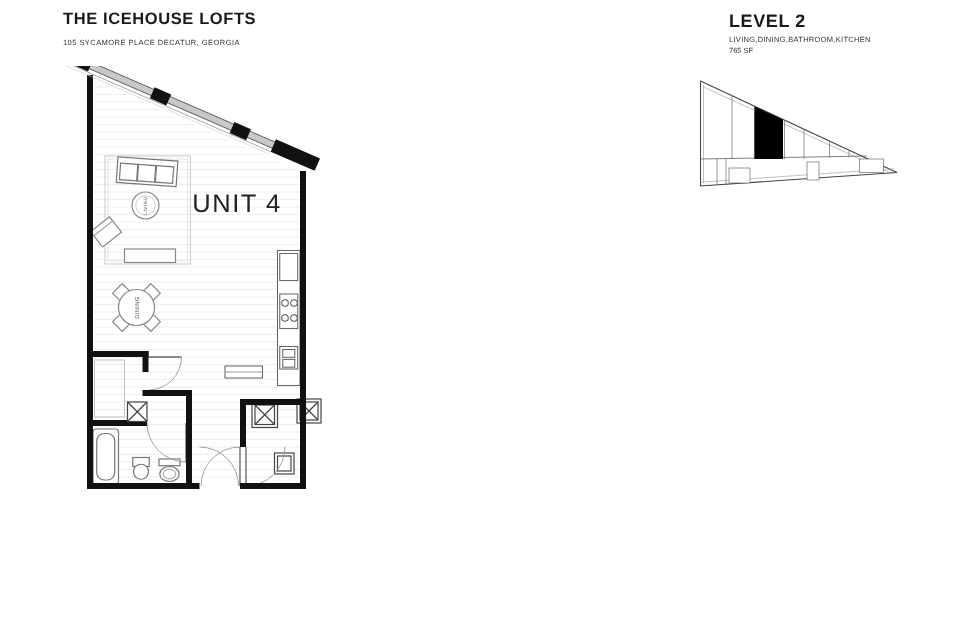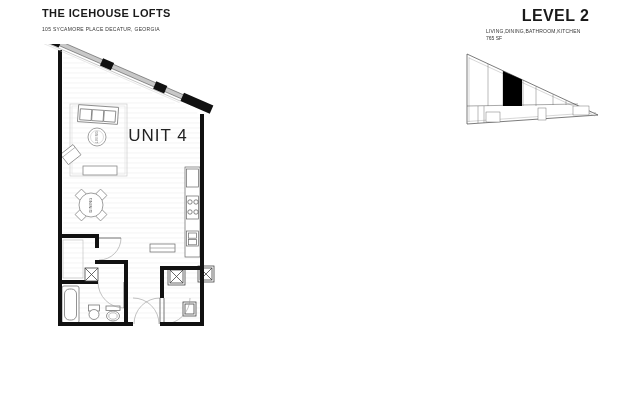--- a/index.html
+++ b/index.html
@@ -2,21 +2,21 @@
 <html><head>
 <meta charset="utf-8">
 <style>
   html,body{margin:0;padding:0;background:#fff;}
   .sheet{position:relative;width:640px;height:334px;background:#ffffff;overflow:hidden;
          font-family:"Liberation Sans", sans-serif;color:#1a1a1a;}
   .hdr-left{position:absolute;left:42px;top:7px;}
   .hdr-left h1{margin:0;font-size:11px;font-weight:bold;letter-spacing:.4px;}
   .hdr-left .addr{margin-top:7px;font-size:5px;letter-spacing:.3px;color:#333;}
   .hdr-right{position:absolute;left:486px;top:7px;width:139px;}
-  .hdr-right h2{margin:0;font-size:16px;font-weight:bold;text-align:center;letter-spacing:.4px;}
+  .hdr-right h2{margin:0;font-size:12px;font-weight:bold;text-align:left;letter-spacing:.4px;}
   .hdr-right .rooms{margin-top:3px;font-size:5px;letter-spacing:.2px;color:#333;}
   .hdr-right .area{margin-top:1px;font-size:5px;color:#333;}
   .plan-wrap{position:absolute;left:40px;top:44px;width:195px;height:295px;}
   .keyplan-wrap{position:absolute;left:458px;top:50px;width:148px;height:82px;}
   .compass-wrap{position:absolute;left:78px;top:350px;width:48px;height:44px;}
   .scalebar-wrap{position:absolute;left:50px;top:386px;width:105px;height:16px;}
   .tblock{position:absolute;left:478px;top:358px;width:155px;}
   .tblock .t1{font-size:5px;font-weight:bold;letter-spacing:.3px;}
   .tblock .t2{font-size:4.6px;margin-top:3px;letter-spacing:.2px;color:#222;}
   .tblock .t3{font-size:4.6px;margin-top:9px;letter-spacing:.2px;color:#222;}

